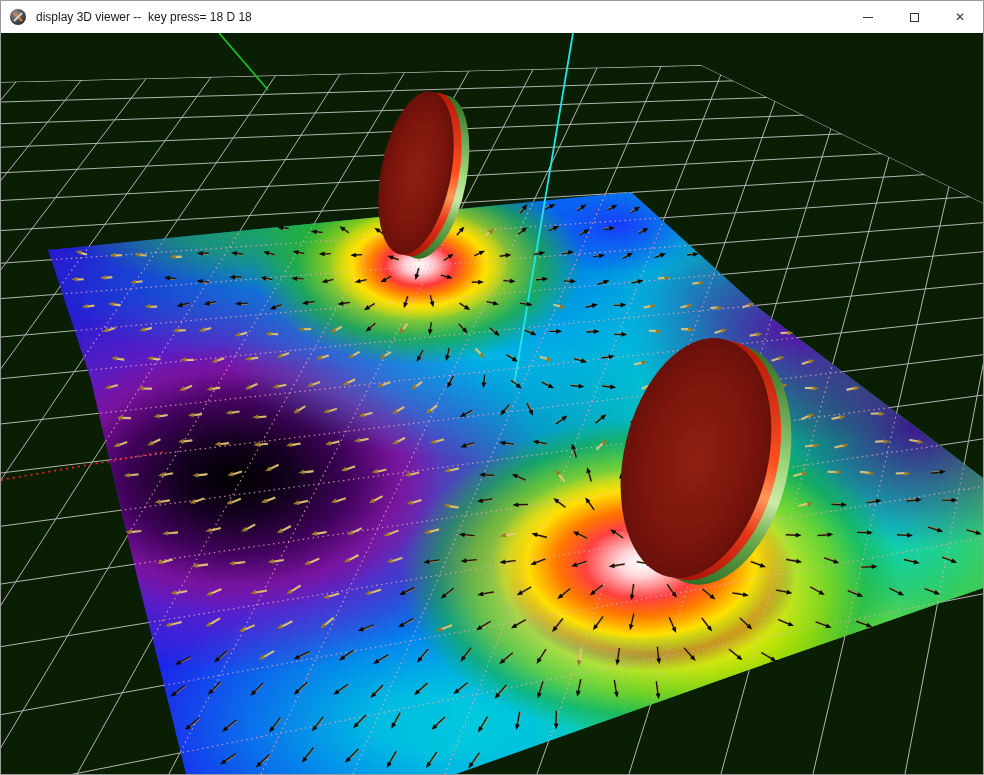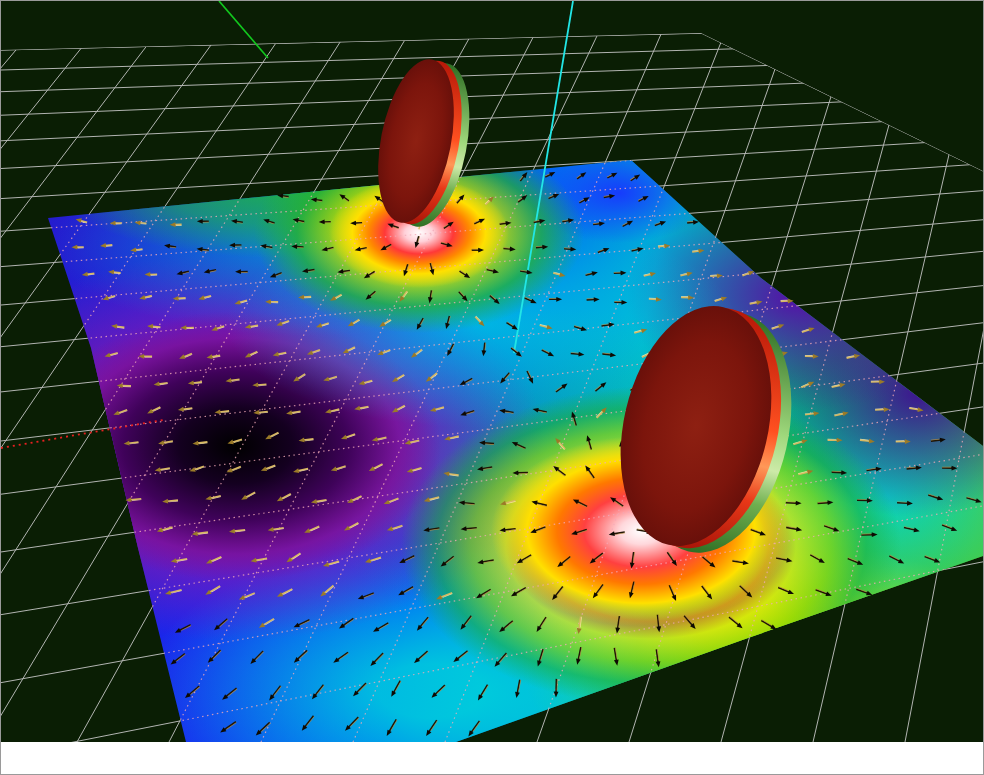--- a/index.html
+++ b/index.html
@@ -58,20 +58,35 @@
       radial-gradient(265px 160px at 555px 468px,rgba(20,200,90,.5) 0%,rgba(20,200,90,0) 100%),
       radial-gradient(305px 175px at 825px 655px,rgba(200,232,0,.85) 22%,rgba(85,200,20,.6) 62%,rgba(85,200,20,0) 100%),
       linear-gradient(100deg,#2a18c0 0%,#1828f0 28%,#0048ff 46%,#00b0d8 63%,#00c058 81%,#58c818 96%);
   }
   .overlay{position:absolute;left:0;top:0;}
 </style>
 </head>
 <body>
 
 <div class="window">
+  <div class="titlebar">
+    <span class="app-icon"></span>
+    <span class="title-text">display 3D viewer --  key press= 18 D 18</span>
+    <div class="controls">
+      <div class="ctrl">
+          <span class="minline"></span>
+        </div>
+      <div class="ctrl">
+          <span class="maxbox"></span>
+        </div>
+      <div class="ctrl ctrl-close">
+          <span>✕</span>
+        </div>
+    </div>
+  </div>
 
   <div class="scene">
     <div class="surface"></div>
     <svg class="overlay" id="overlay" width="982" height="741" viewBox="0 0 982 741">
         <defs>
           <mask id="gridMask">
             <polygon points="0,49 700,32 982,170 982,741 0,741" fill="#fff"></polygon>
             <polygon points="47,217 630,159 760,277 982,445 982,555 747,637 455,741 185,741 137,547 90,347" fill="#000"></polygon>
           </mask>
           <clipPath id="surfClip">

